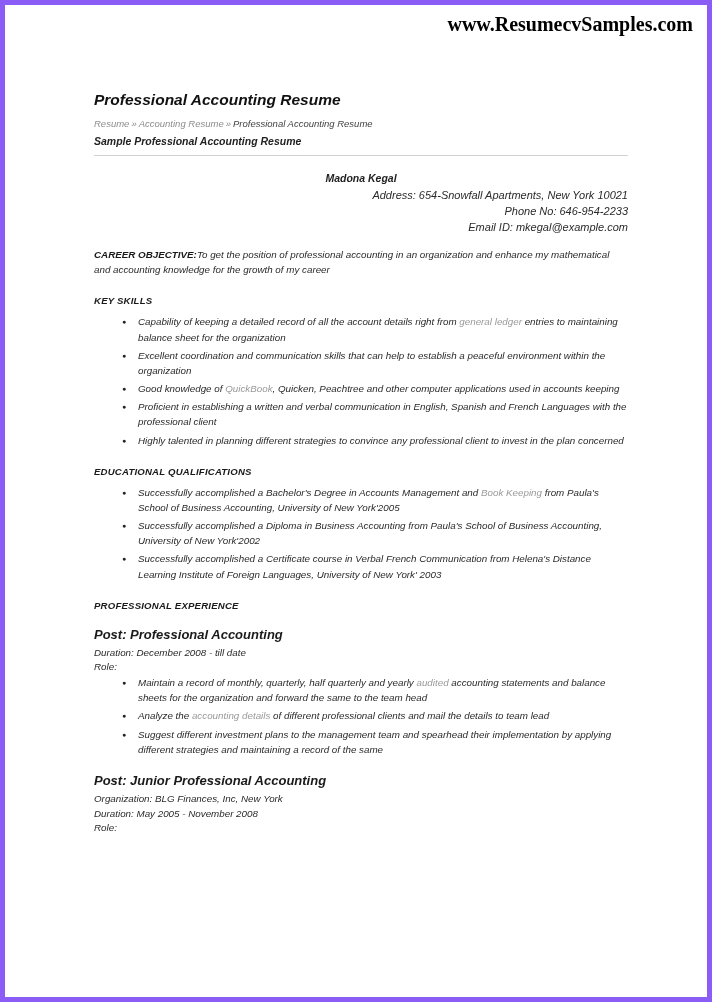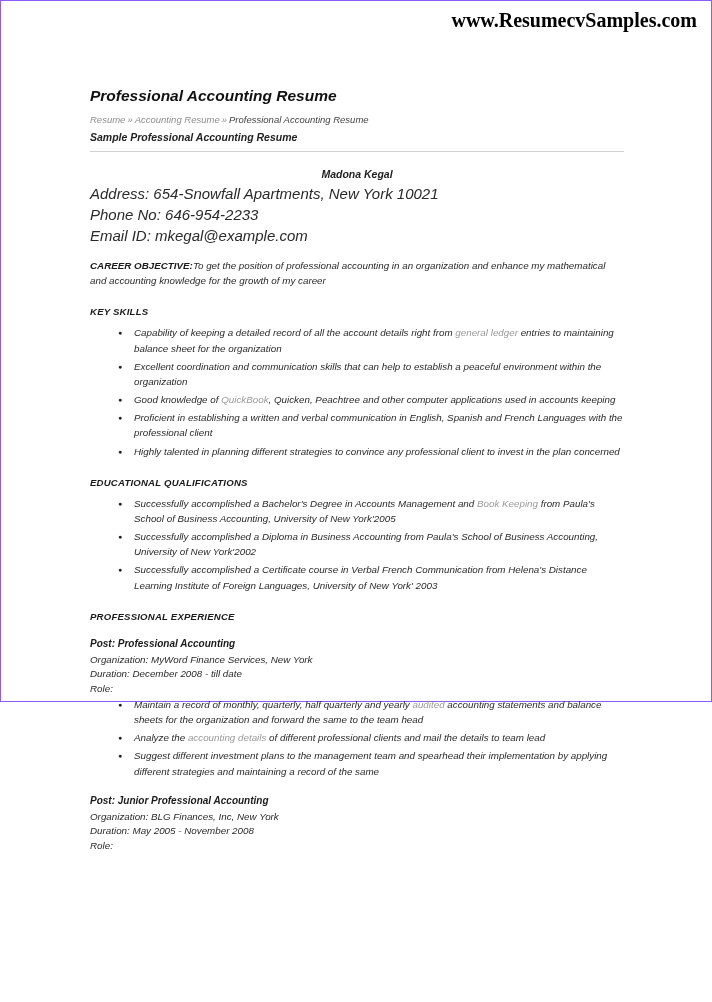--- a/index.html
+++ b/index.html
@@ -10,23 +10,23 @@
   body {
     width: 712px;
     height: 1002px;
     font-family: "Liberation Sans", sans-serif;
     color: #222222;
     position: relative;
     overflow: hidden;
   }
   .page {
     width: 712px;
-    height: 702px;
+    height: 1002px;
     box-sizing: border-box;
-    border: 1px solid #8b5cf6;
+    border: 5px solid #8b5cf6;
     position: relative;
     background: #fff;
   }
   .watermark {
     position: absolute;
     top: 8px;
     right: 14px;
     font-family: "Liberation Serif", serif;
     font-size: 20px;
     font-weight: bold;
@@ -74,22 +74,22 @@
     border-top: 1px solid #d2d2d2;
     margin: 0 0 16px 0;
   }
   .cand-name {
     text-align: center;
     font-size: 10.5px;
     font-weight: bold;
     margin-bottom: 5px;
   }
   .cand-line {
-    text-align: left;
-    font-size: 15px;
+    text-align: right;
+    font-size: 11px;
     margin-bottom: 4px;
     color: #2a2a2a;
   }
   .section-head {
     font-size: 9.6px;
     font-weight: bold;
     color: #1a1a1a;
     margin: 18px 0 8px 0;
     letter-spacing: 0.2px;
   }
@@ -122,21 +122,21 @@
     left: -16px;
     top: 0px;
     font-size: 7px;
     line-height: 16px;
     color: #222;
   }
   .link-grey {
     color: #9a9a9a;
   }
   .job-title {
-    font-size: 10px;
+    font-size: 13px;
     font-weight: bold;
     color: #1a1a1a;
     margin: 16px 0 4px 0;
   }
   .job-line {
     font-size: 9.8px;
     color: #2a2a2a;
     line-height: 1.5;
   }
   .job-bullets {
@@ -184,21 +184,20 @@
     <ul class="bullets">
       <li><span>Successfully accomplished a Bachelor's Degree in Accounts Management and </span><span class="link-grey">Book Keeping</span><span> from Paula's School of Business Accounting, University of New York'2005</span></li>
       <li><span>Successfully accomplished a Diploma in Business Accounting from Paula's School of Business Accounting, University of New York'2002</span></li>
       <li><span>Successfully accomplished a Certificate course in Verbal French Communication from Helena's Distance Learning Institute of Foreign Languages, University of New York' 2003</span></li>
     </ul>
 
     <div class="section-head">PROFESSIONAL EXPERIENCE</div>
 
     <div>
       <div class="job-title">Post: Professional Accounting</div>
-      <div class="job-line">Organization: MyWord Finance Services, New York</div>
       <div class="job-line">Duration: December 2008 - till date</div>
       <div class="job-line">Role:</div>
       <ul class="bullets job-bullets">
         <li><span>Maintain a record of monthly, quarterly, half quarterly and yearly </span><span class="link-grey">audited</span><span> accounting statements and balance sheets for the organization and forward the same to the team head</span></li>
         <li><span>Analyze the </span><span class="link-grey">accounting details</span><span> of different professional clients and mail the details to team lead</span></li>
         <li><span>Suggest different investment plans to the management team and spearhead their implementation by applying different strategies and maintaining a record of the same</span></li>
       </ul>
     </div>
 
     <div>

